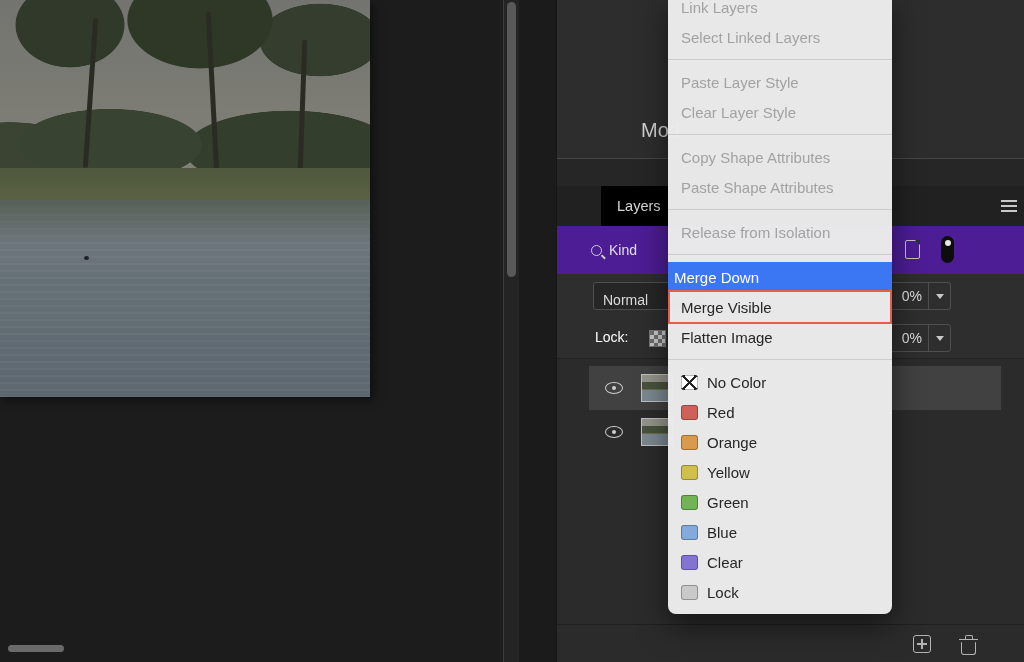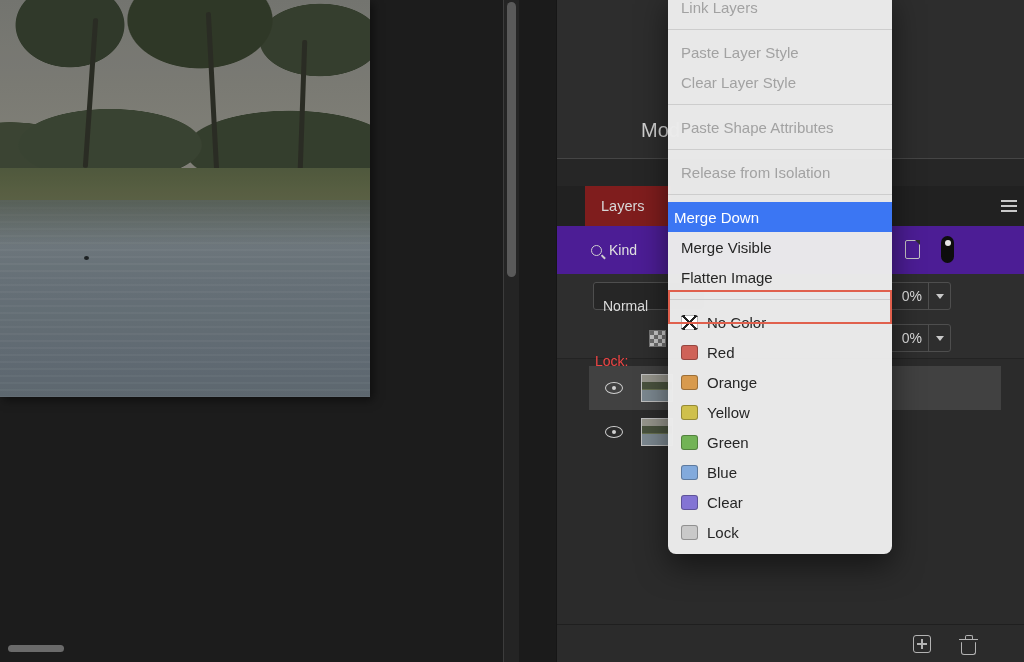--- a/index.html
+++ b/index.html
@@ -43,21 +43,21 @@
   .mid-strip{position:absolute;left:519px;top:0;width:37px;height:662px;background:#1b1b1b;}
 
   
   .panel-dock{position:absolute;left:556px;top:0;width:468px;height:662px;background:#2b2b2b;border-left:1px solid #161616;}
   .upper-panel{position:absolute;left:0;top:0;right:0;height:158px;background:#2d2d2d;border-bottom:1px solid #454545;}
   .mode-label{position:absolute;left:84px;top:119px;font-size:20px;color:#d0d0d0;}
   .dock-gap{position:absolute;left:0;top:159px;right:0;height:27px;background:#262626;}
 
   .layers-panel{position:absolute;left:0;top:186px;right:0;bottom:0;background:#2b2b2b;}
   .tab-bar{position:absolute;left:0;top:0;right:0;height:40px;background:#212121;}
-  .tab{position:absolute;left:28px;top:0;width:86px;height:40px;background:#7f1d1d;
+  .tab{position:absolute;left:44px;top:0;width:86px;height:40px;background:#000000;
        display:flex;align-items:center;padding-left:16px;box-sizing:border-box;
        color:#d8d8d8;font-size:14.5px;}
   .hamburger{position:absolute;right:8px;top:14px;width:16px;height:12px;
        display:flex;flex-direction:column;justify-content:space-between;cursor:pointer;}
   .hamburger i{display:block;height:2px;background:#c9c9c9;}
 
   .filter-row{position:absolute;left:0;top:40px;right:0;height:48px;background:#4c1d95;border-bottom:1px solid #232323;}
   .kind-filter{position:absolute;left:34px;top:11px;height:26px;display:flex;align-items:center;gap:7px;
        color:#e0e0e0;font-size:14px;}
   .mag{display:inline-block;width:9px;height:9px;border:1.5px solid #cfcfcf;border-radius:50%;position:relative;}
@@ -65,29 +65,29 @@
        transform:rotate(45deg);right:-4.5px;bottom:-2.5px;}
   .page-ic{position:absolute;left:348px;top:14px;width:13px;height:17px;border:1.5px solid #c4c4c4;border-radius:2px;background:transparent;}
   .page-ic::after{content:"";position:absolute;right:-1px;top:-1px;width:0;height:0;
        border-left:5px solid transparent;border-top:5px solid #2e2e2e;}
   .toggle{position:absolute;left:384px;top:10px;width:13px;height:27px;background:#0d0d0d;border-radius:7px;}
   .toggle::after{content:"";position:absolute;top:4px;left:3.5px;width:6px;height:6px;border-radius:50%;background:#e6e6e6;}
 
   .blend-row{position:absolute;left:0;top:88px;right:0;height:44px;background:#2e2e2e;border-bottom:1px solid #232323;}
   .dropdown{position:absolute;left:36px;top:8px;width:112px;height:28px;background:#262626;
        border:1px solid #4e4e4e;border-radius:3px;box-sizing:border-box;
-       line-height:26px;padding:10px 9px;color:#dcdcdc;font-size:14px;}
+       line-height:26px;padding:4px 9px;color:#dcdcdc;font-size:14px;}
   .pct-box{position:absolute;left:330px;top:8px;width:64px;height:28px;border:1px solid #4e4e4e;
        border-radius:3px;box-sizing:border-box;display:flex;color:#dcdcdc;font-size:14px;}
   .pct{flex:1;text-align:right;line-height:26px;padding-right:6px;}
   .chev-seg{width:21px;border-left:1px solid #4e4e4e;display:flex;align-items:center;justify-content:center;}
   .tri{width:0;height:0;border-left:4px solid transparent;border-right:4px solid transparent;border-top:5px solid #c9c9c9;}
 
   .lock-row{position:absolute;left:0;top:132px;right:0;height:40px;background:#2e2e2e;border-bottom:1px solid #232323;}
-  .lock-label{position:absolute;left:38px;top:11px;color:#ef4444;font-size:14px;margin-top:24px;}
+  .lock-label{position:absolute;left:38px;top:11px;color:#ffffff;font-size:14px;}
   .checker{position:absolute;left:92px;top:12px;width:15px;height:15px;border:1px solid #777;
        background:conic-gradient(#c9c9c9 25%,#6f6f6f 0 50%,#c9c9c9 0 75%,#6f6f6f 0);background-size:8px 8px;}
   .lock-row .pct-box{top:6px;}
 
   .layer-row{position:absolute;left:32px;width:412px;height:44px;display:flex;align-items:center;}
   .layer-row.selected{top:180px;background:#414141;}
   .layer-row.second{top:224px;}
   .eye{display:block;width:16px;height:10px;border:1.5px solid #d0d0d0;border-radius:50%;
        position:relative;margin-left:16px;flex:none;cursor:pointer;}
   .eye::after{content:"";position:absolute;left:50%;top:50%;width:4px;height:4px;margin:-2px 0 0 -2px;
@@ -216,24 +216,26 @@
       <div class="panel-footer">
         <span class="plus-ic"></span>
         <span class="trash-ic"></span>
       </div>
 
     </div>
   </div>
 
   <div class="context-menu">
     <div class="mi disabled">Link Layers</div>
+    <div class="mi disabled">Select Linked Layers</div>
     <div class="mdiv"></div>
     <div class="mi disabled">Paste Layer Style</div>
     <div class="mi disabled">Clear Layer Style</div>
     <div class="mdiv"></div>
+    <div class="mi disabled">Copy Shape Attributes</div>
     <div class="mi disabled">Paste Shape Attributes</div>
     <div class="mdiv"></div>
     <div class="mi disabled">Release from Isolation</div>
     <div class="mdiv"></div>
     <div class="mi hl" style="background-color: rgb(59, 118, 243); padding-left: 6px;">Merge Down</div>
     <div class="mi">Merge Visible</div>
     <div class="mi">Flatten Image</div>
     <div class="mdiv"></div>
     <div class="mi">
       <span class="sw nc"></span>

